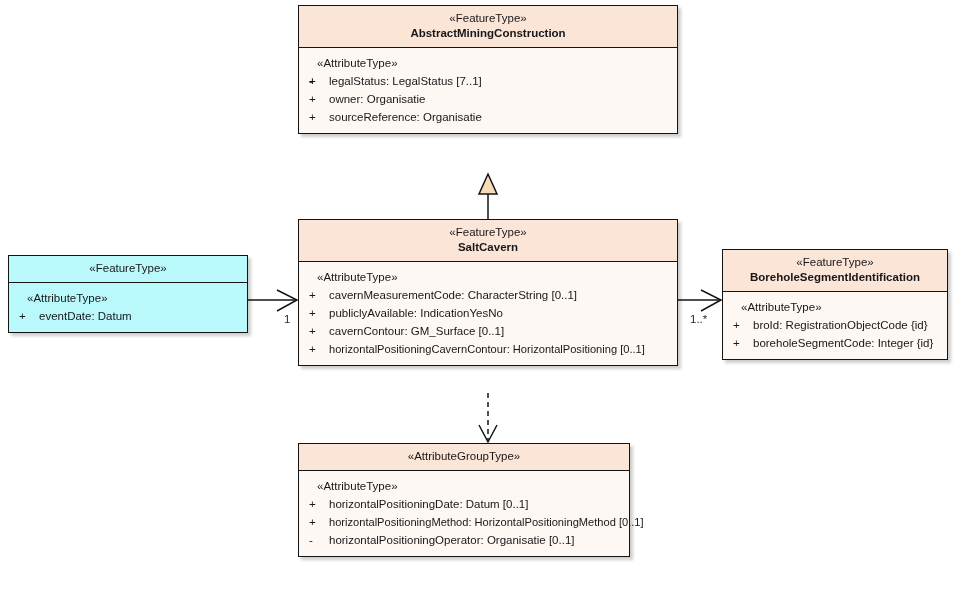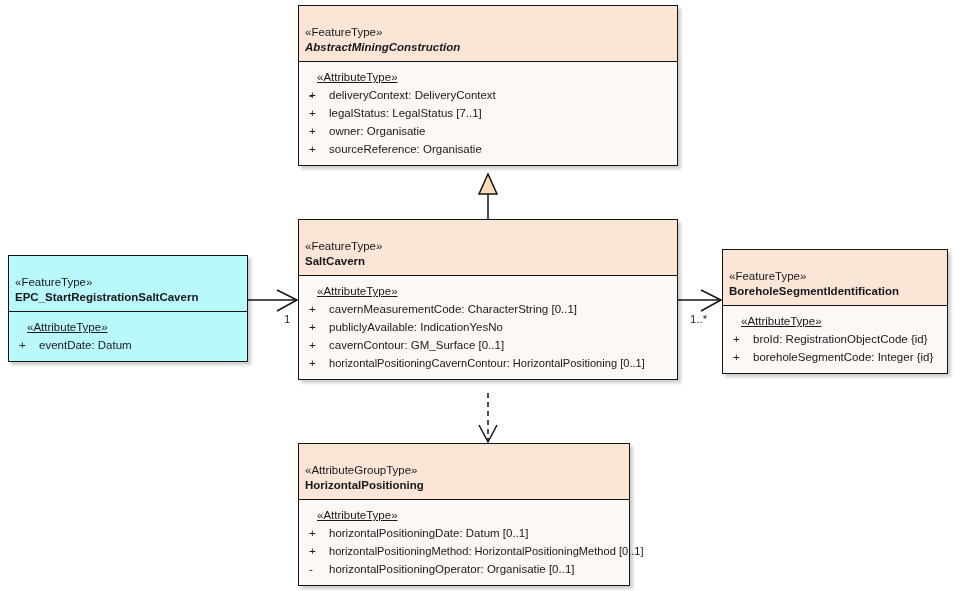--- a/index.html
+++ b/index.html
@@ -33,44 +33,43 @@
   .uml-class {
     position: absolute;
     box-sizing: border-box;
     border: 1.6px solid #141414;
     box-shadow: 3px 3px 3px rgba(0,0,0,0.20);
     background: #fdf8f4;
   }
   .uml-class .hdr {
     box-sizing: border-box;
     border-bottom: 1.6px solid #141414;
-    padding: 19px 6px 6px 6px;
+    padding: 5px 6px 6px 6px;
+    text-align: center;
     background: #fbe5d7;
   }
   .uml-class .stereo {
     font-size: 11.5px;
     line-height: 15px;
     color: #17171a;
     white-space: nowrap;
   }
   .uml-class .cname {
     font-size: 11.5px;
     line-height: 15px;
     font-weight: bold;
     color: #17171a;
     white-space: nowrap;
   }
   .uml-class .cname.abstract {
-    font-style: italic;
   }
   .uml-class .body {
     box-sizing: border-box;
     padding: 6px 4px 7px 4px;
     background: #fdf8f4;
-    text-decoration: underline;
   }
   .grp-label {
     font-size: 11.5px;
     line-height: 18px;
     padding-left: 14px;
     white-space: nowrap;
     color: #17171a;
   }
   .attr-row {
     display: block;
@@ -157,21 +156,20 @@
       <div class="stereo">«FeatureType»</div>
       <div class="cname abstract">AbstractMiningConstruction</div>
     </div>
     <div class="body">
       <div class="grp-label">«AttributeType»</div>
       <div class="attr-row">
         <span class="vis">-</span>
       </div>
       <div class="attr-row">
         <span class="vis">+</span>
-        <span class="sig">deliveryContext: DeliveryContext</span>
       </div>
       <div class="attr-row">
         <span class="vis">+</span>
         <span class="sig">legalStatus: LegalStatus [7..1]</span>
       </div>
       <div class="attr-row">
         <span class="vis">+</span>
         <span class="sig">owner: Organisatie</span>
       </div>
       <div class="attr-row">
@@ -203,21 +201,20 @@
       <div class="attr-row squeeze">
         <span class="vis">+</span>
         <span class="sig">horizontalPositioningCavernContour: HorizontalPositioning [0..1]</span>
       </div>
     </div>
   </div>
 
   <div class="uml-class cyan" id="box-epc">
     <div class="hdr">
       <div class="stereo">«FeatureType»</div>
-      <div class="cname">EPC_StartRegistrationSaltCavern</div>
     </div>
     <div class="body">
       <div class="grp-label">«AttributeType»</div>
       <div class="attr-row">
         <span class="vis">+</span>
         <span class="sig">eventDate: Datum</span>
       </div>
     </div>
   </div>
 
@@ -235,21 +232,20 @@
       <div class="attr-row">
         <span class="vis">+</span>
         <span class="sig">boreholeSegmentCode: Integer {id}</span>
       </div>
     </div>
   </div>
 
   <div class="uml-class" id="box-horizontal">
     <div class="hdr">
       <div class="stereo">«AttributeGroupType»</div>
-      <div class="cname">HorizontalPositioning</div>
     </div>
     <div class="body">
       <div class="grp-label">«AttributeType»</div>
       <div class="attr-row">
         <span class="vis">+</span>
         <span class="sig">horizontalPositioningDate: Datum [0..1]</span>
       </div>
       <div class="attr-row squeeze">
         <span class="vis">+</span>
         <span class="sig">horizontalPositioningMethod: HorizontalPositioningMethod [0..1]</span>

